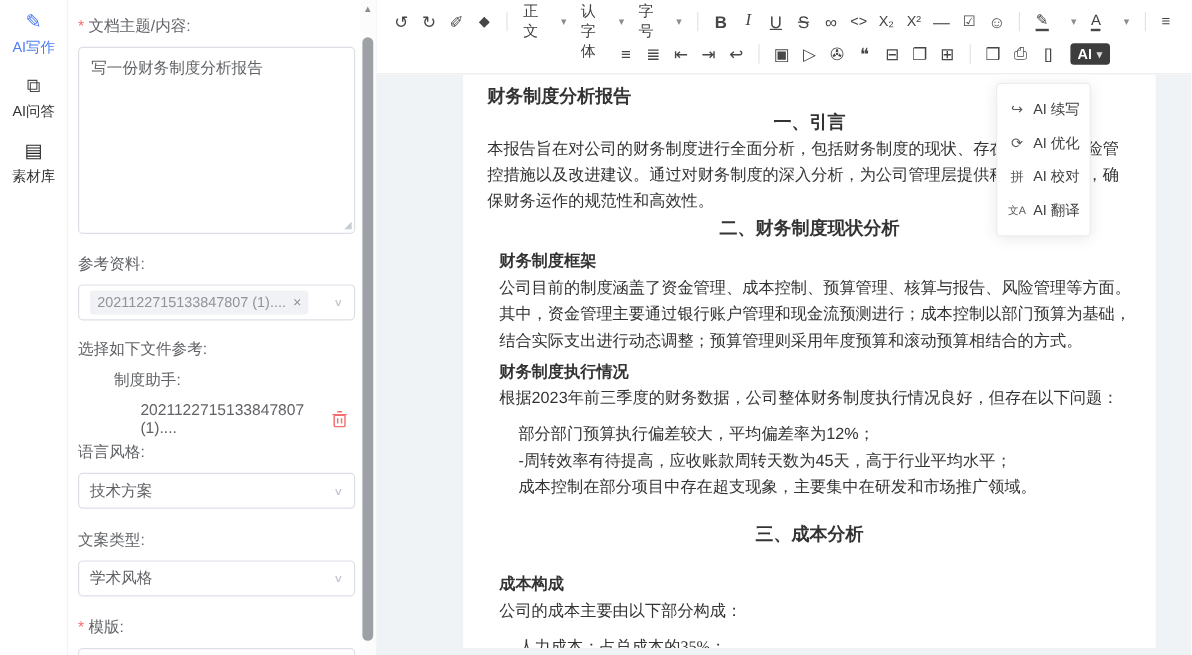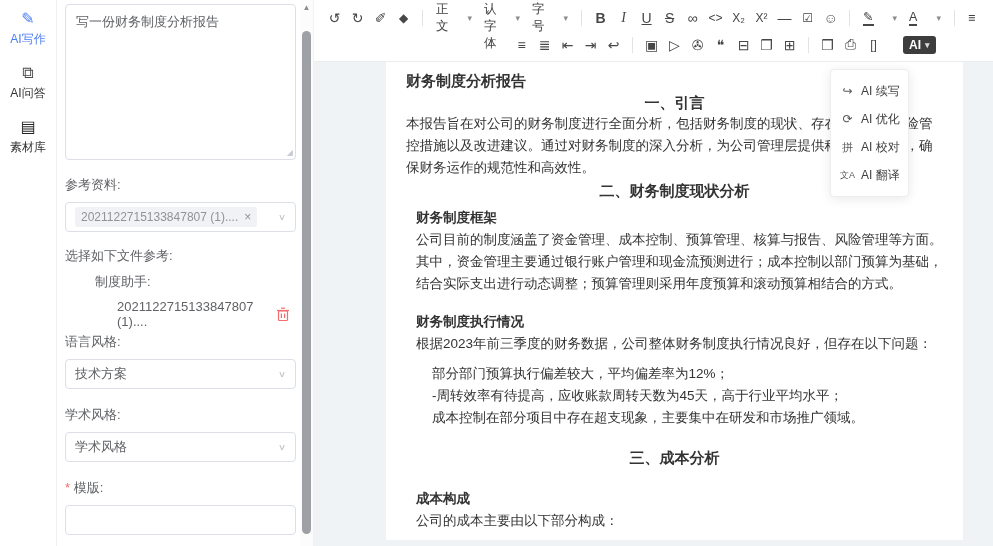--- a/index.html
+++ b/index.html
@@ -86,21 +86,21 @@
   .tb-bold { font-weight: 700; font-size: 14px; }
   .tb-italic { font-style: italic; font-family: "Liberation Serif", serif; }
   .tb-under { text-decoration: underline; }
   .tb-strike { text-decoration: line-through; }
   .tb-colorbar { display: inline-block; border-bottom: 2px solid #474747; line-height: 14px; }
   .tsel { display: flex; align-items: center; gap: 19px; font-size: 12.5px; color: #404040; padding: 0 5px; cursor: pointer; height: 22px; border-radius: 3px; }
   .caret { font-size: 9px; color: #8c8c8c; }
   .sep { width: 1px; height: 16px; background: #e3e3e3; margin: 0 6px; flex: none; }
   .aibtn {
     background: #3d3d3d; color: #fff; border-radius: 3px;
-    padding: 2px 6px; margin-left: 17px;
+    padding: 2px 6px; margin-left: 6px;
     font-size: 12px; font-weight: bold;
     display: flex; align-items: center; gap: 4px; cursor: pointer;
   }
   .aibtn .caret { color: #d9d9d9; }
 
   
   .content { flex: 1; background: #f0f3f6; position: relative; overflow: hidden; }
   .page {
     position: absolute; left: 72px; top: 0;
     width: 577px; height: 478px;
@@ -146,20 +146,21 @@
       <span class="nicon">⧉</span>
       <span class="nlabel">AI问答</span>
     </div>
     <div class="nav-item dark">
       <span class="nicon">▤</span>
       <span class="nlabel">素材库</span>
     </div>
   </nav>
 
   <section class="panel">
+    <div class="flabel required">文档主题/内容:</div>
     <div class="topic-wrap">
       <textarea class="topic" style="">写一份财务制度分析报告</textarea>
       <span class="resize-handle">◢</span>
     </div>
 
     <div class="flabel" style="margin-top:13px">参考资料:</div>
     <div class="select">
       <span class="tag">
         <span>2021122715133847807 (1)....</span>
         <span class="tx">×</span>
@@ -181,21 +182,21 @@
         </g>
       </svg>
     </div>
 
     <div class="flabel" style="margin-top:2px">语言风格:</div>
     <div class="select">
       <span>技术方案</span>
       <span class="chev">∨</span>
     </div>
 
-    <div class="flabel" style="margin-top:17px">学术风格:</div>
+    <div class="flabel" style="margin-top:17px">文案类型:</div>
     <div class="select">
       <span>学术风格</span>
       <span class="chev">∨</span>
     </div>
 
     <div class="flabel required" style="margin-top:17px">模版:</div>
     <div class="select">
       
       
     </div>
@@ -282,21 +283,21 @@
     </div>
 
     <div class="content">
       <div class="page">
         <div class="doc-title">财务制度分析报告</div>
         <div class="doc-h2">一、引言</div>
         <p class="doc-p" style="margin-left:0">本报告旨在对公司的财务制度进行全面分析，包括财务制度的现状、存在的问题、风险管控措施以及改进建议。通过对财务制度的深入分析，为公司管理层提供科学决策依据，确保财务运作的规范性和高效性。</p>
         <div class="doc-h2">二、财务制度现状分析</div>
         <div class="doc-h3">财务制度框架</div>
         <p class="doc-p">公司目前的制度涵盖了资金管理、成本控制、预算管理、核算与报告、风险管理等方面。其中，资金管理主要通过银行账户管理和现金流预测进行；成本控制以部门预算为基础，结合实际支出进行动态调整；预算管理则采用年度预算和滚动预算相结合的方式。</p>
-        <div class="doc-h3" style="margin-top:16px">财务制度执行情况</div>
+        <div class="doc-h3" style="margin-top:4px">财务制度执行情况</div>
         <p class="doc-p">根据2023年前三季度的财务数据，公司整体财务制度执行情况良好，但存在以下问题：</p>
         <div class="doc-issues">
           <p class="doc-issue">部分部门预算执行偏差较大，平均偏差率为12%；</p>
           <p class="doc-issue">-周转效率有待提高，应收账款周转天数为45天，高于行业平均水平；</p>
           <p class="doc-issue">成本控制在部分项目中存在超支现象，主要集中在研发和市场推广领域。</p>
         </div>
         <div class="doc-h2 spaced">三、成本分析</div>
         <div class="doc-h3 spaced">成本构成</div>
         <p class="doc-p">公司的成本主要由以下部分构成：</p>
         <div class="doc-cost">

